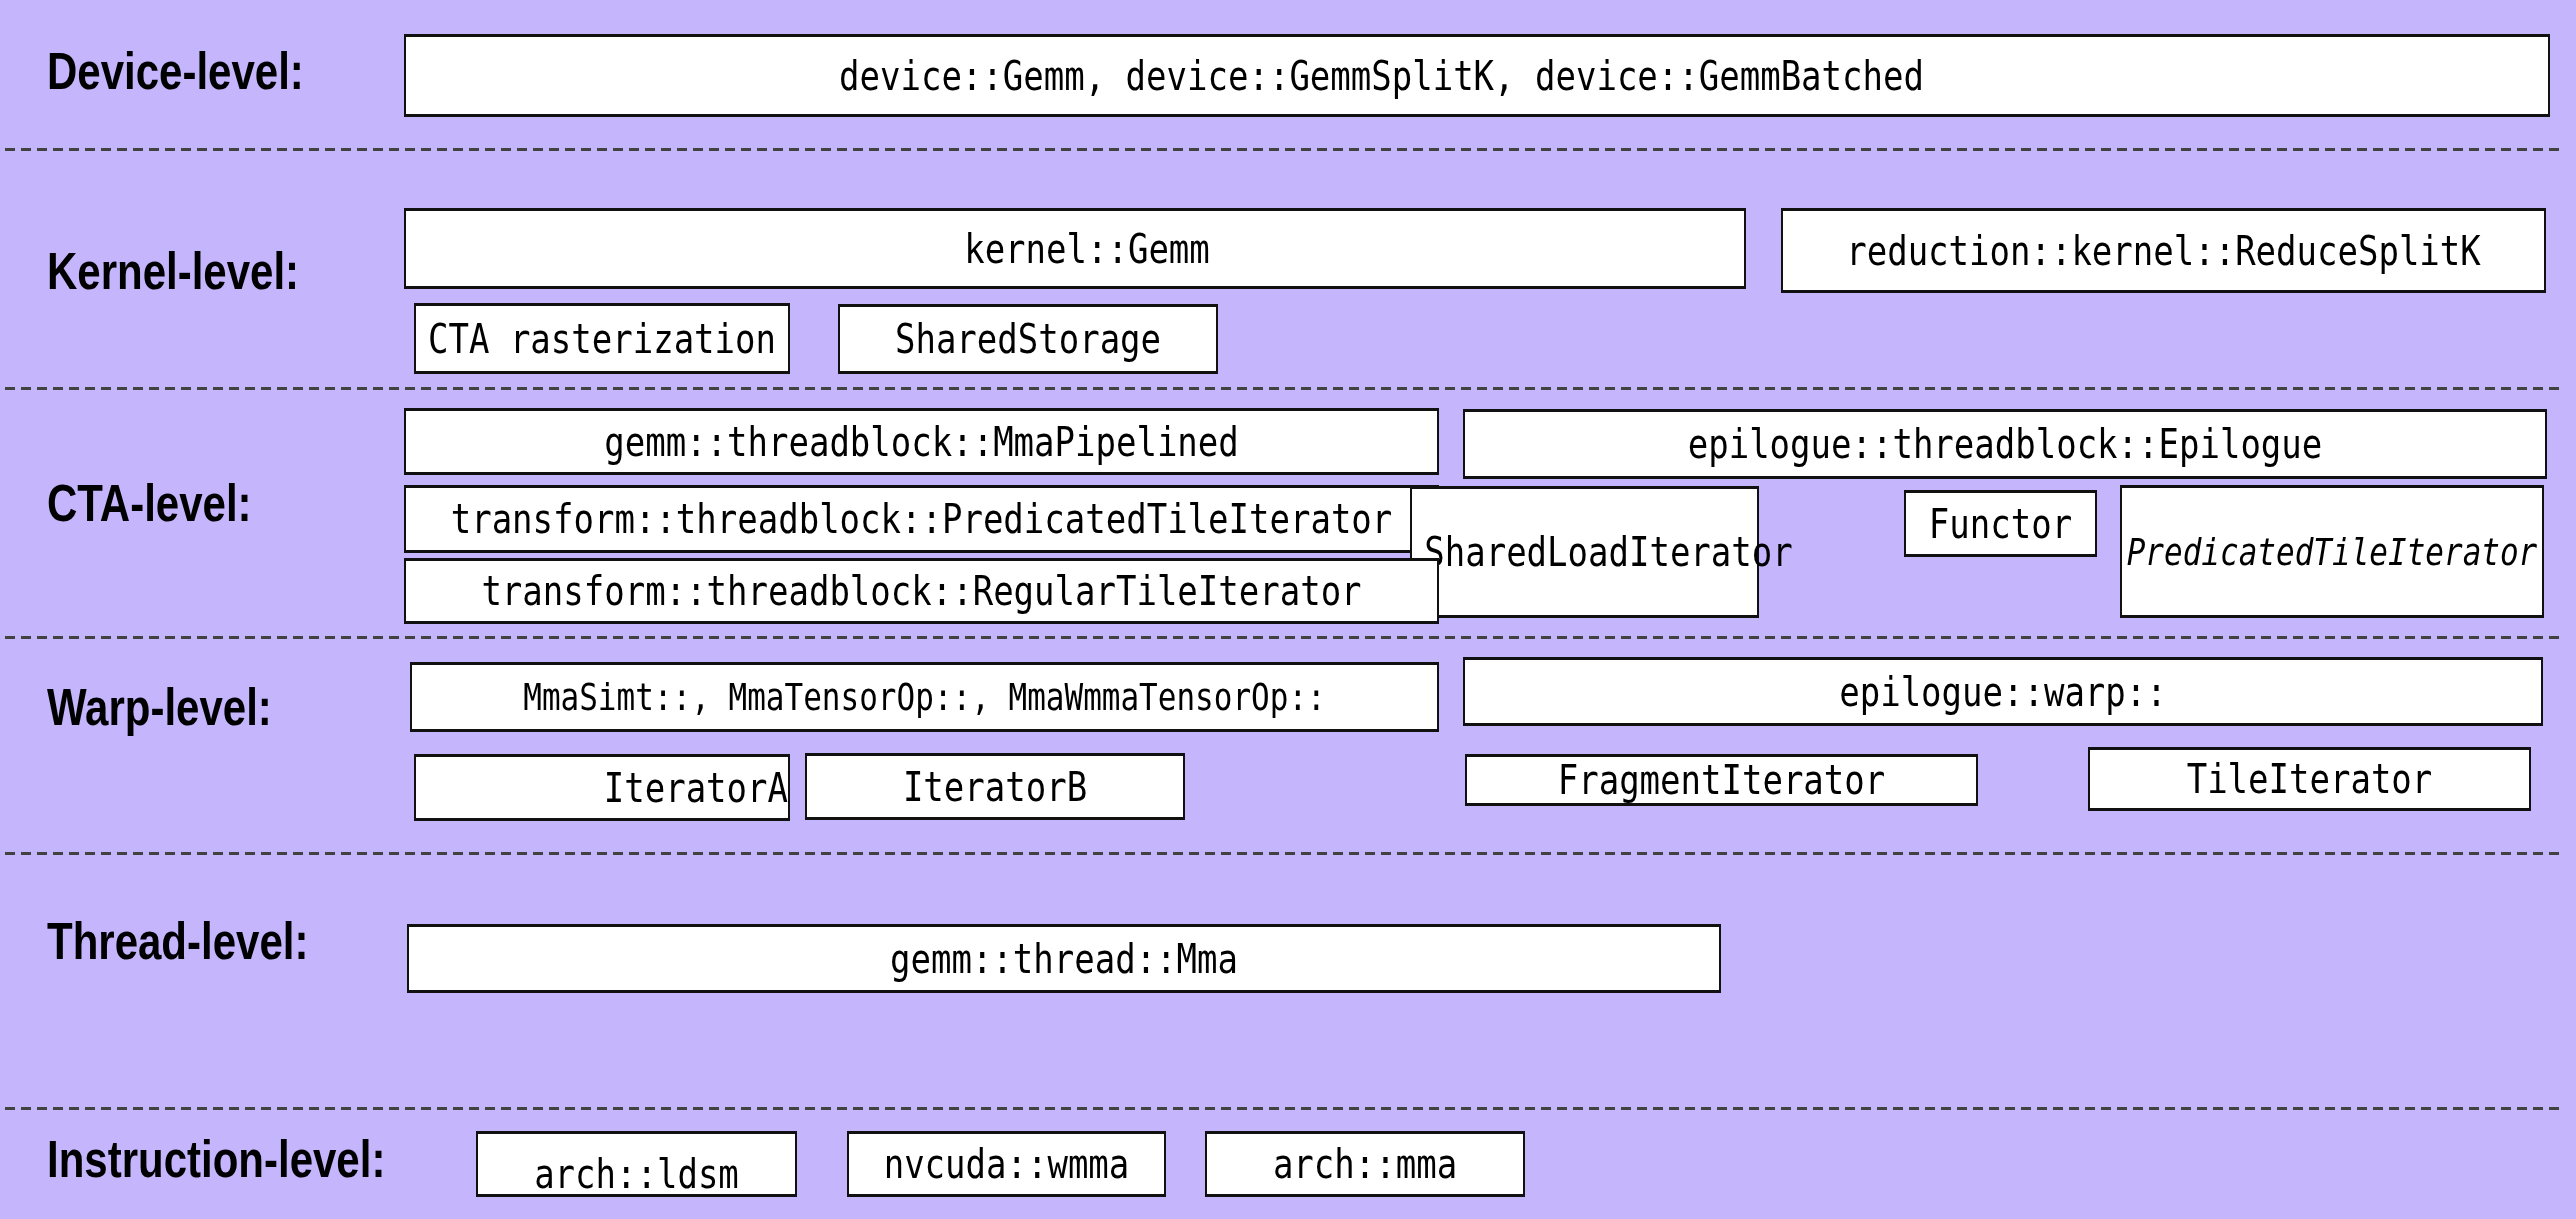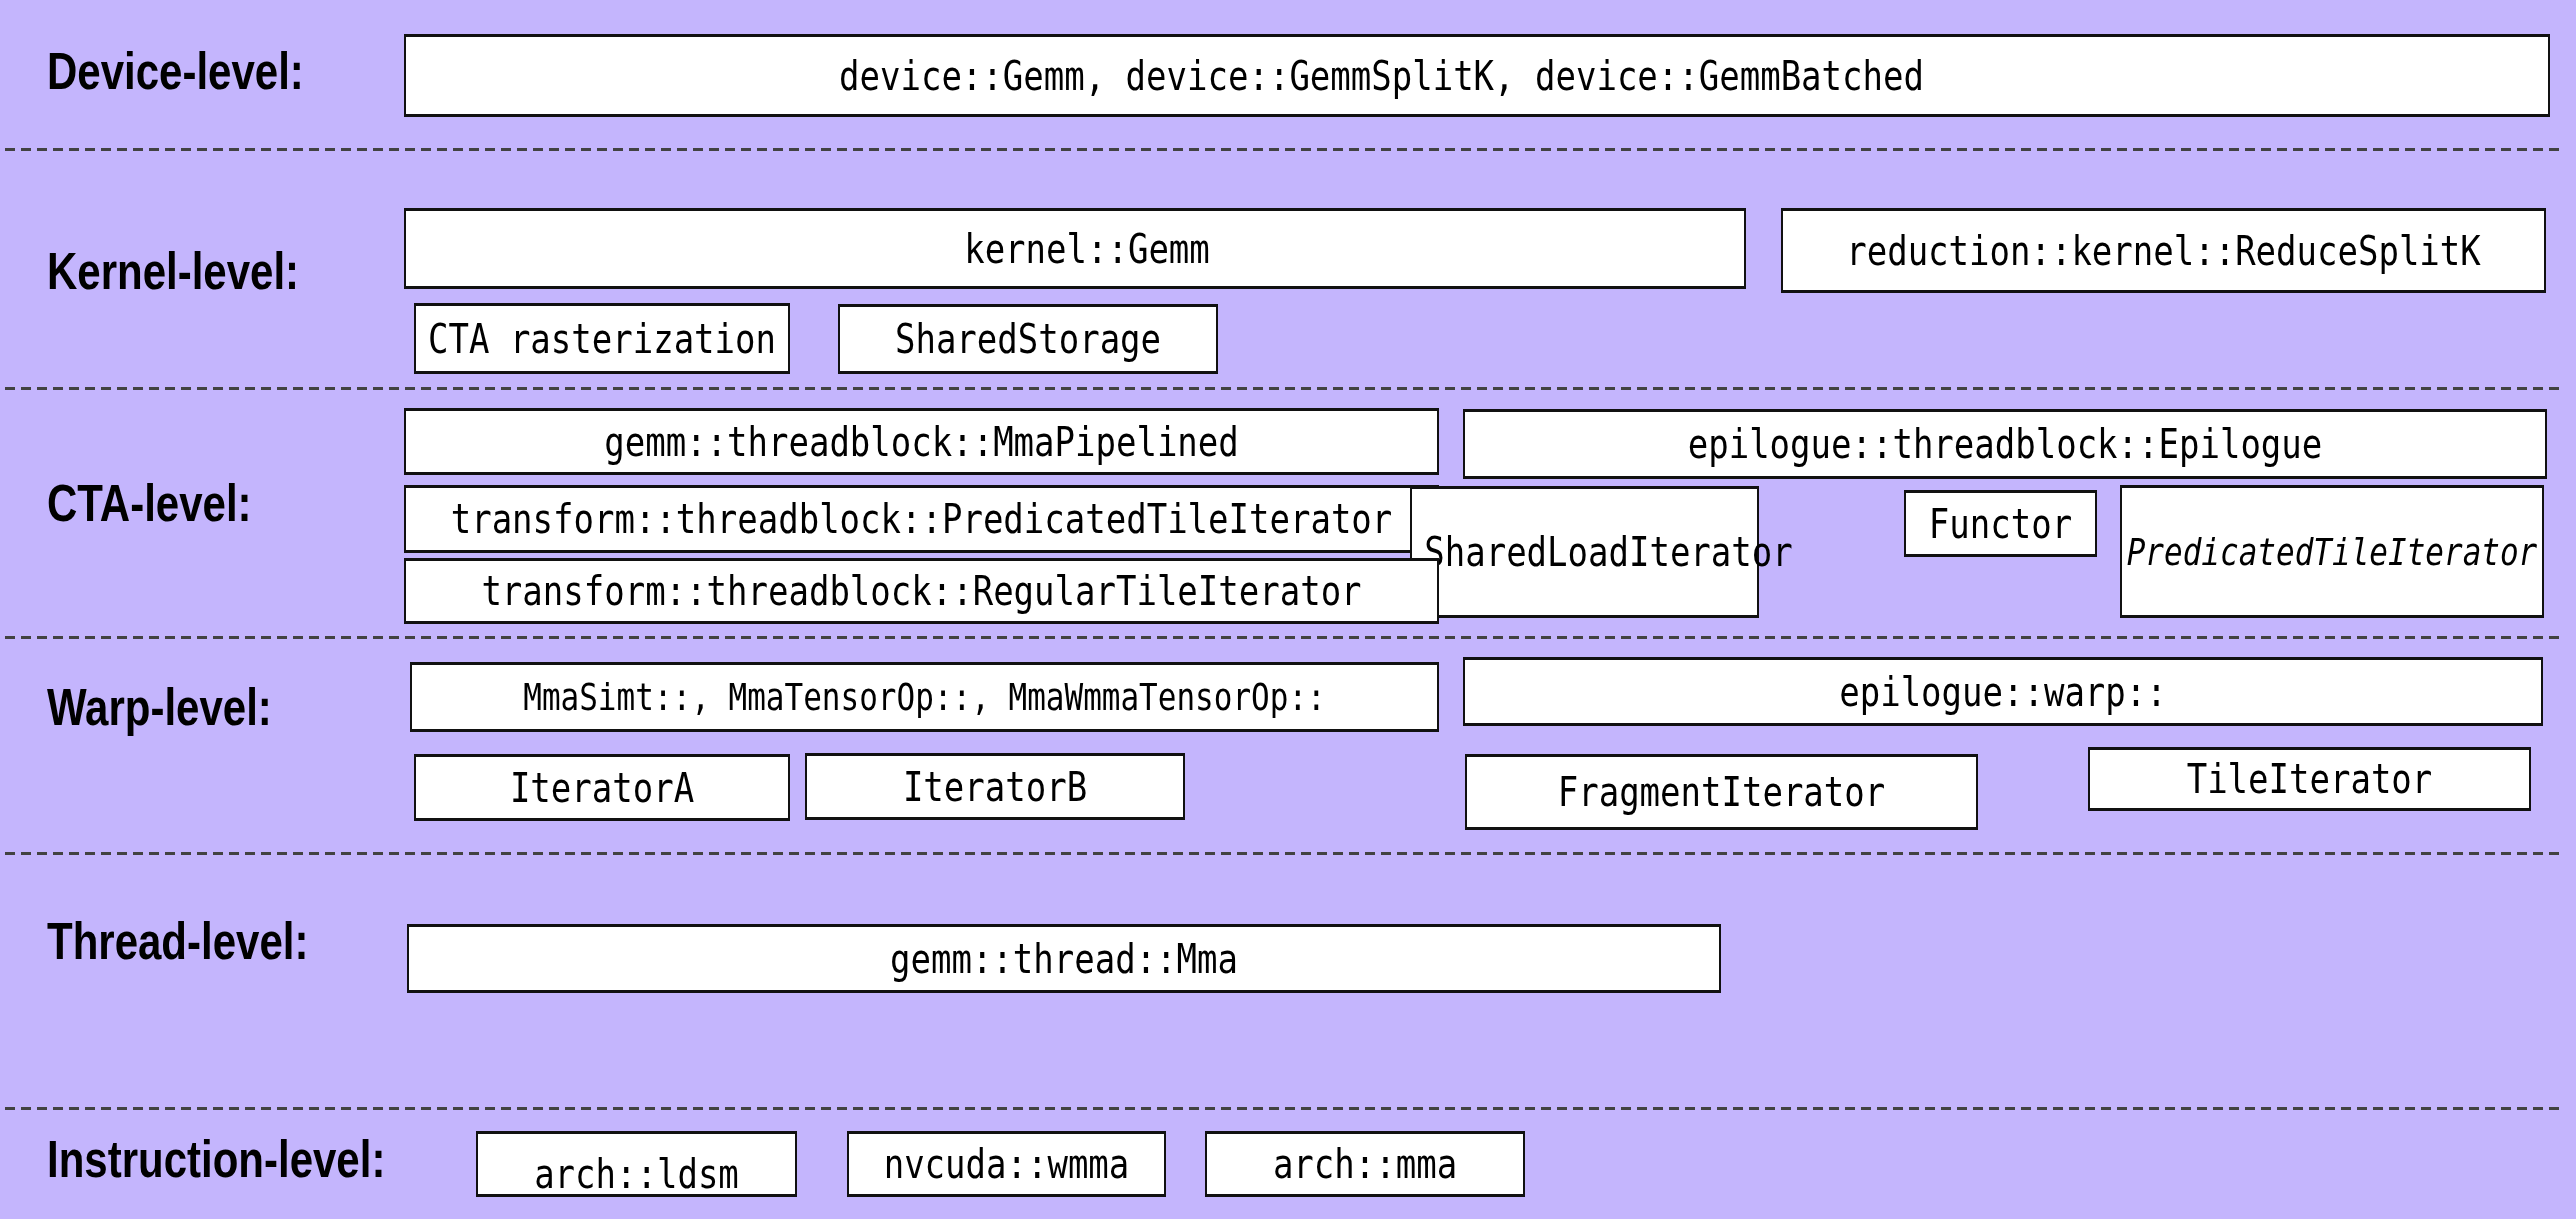--- a/index.html
+++ b/index.html
@@ -129,29 +129,29 @@
   <div class="row-label" style="top:686px;">Warp-level:</div>
 
   <div class="box fs41" style="left:410px; top:662px; width:1029px; height:70px;">
     <span class="mono">MmaSimt::, MmaTensorOp::, MmaWmmaTensorOp::</span>
   </div>
 
   <div class="box" style="left:1463px; top:657px; width:1080px; height:69px;">
     <span class="mono">epilogue::warp::</span>
   </div>
 
-  <div class="box" style="left:414px; top:754px; width:376px; height:67px;">
+  <div class="box" style="left:414px; top:754px; width:376px; height:67px;justify-content:flex-end;">
     <span class="mono">IteratorA</span>
   </div>
 
   <div class="box" style="left:805px; top:753px; width:380px; height:67px;">
     <span class="mono">IteratorB</span>
   </div>
 
-  <div class="box" style="left:1465px; top:754px; width:513px; height:76px;">
+  <div class="box" style="left:1465px; top:754px; width:513px; height:52px;">
     <span class="mono">FragmentIterator</span>
   </div>
 
   <div class="box" style="left:2088px; top:747px; width:443px; height:64px;">
     <span class="mono">TileIterator</span>
   </div>
 
   <div class="divider" style="top:852px;"></div>
 
   <div class="row-label" style="top:920px;">Thread-level:</div>

